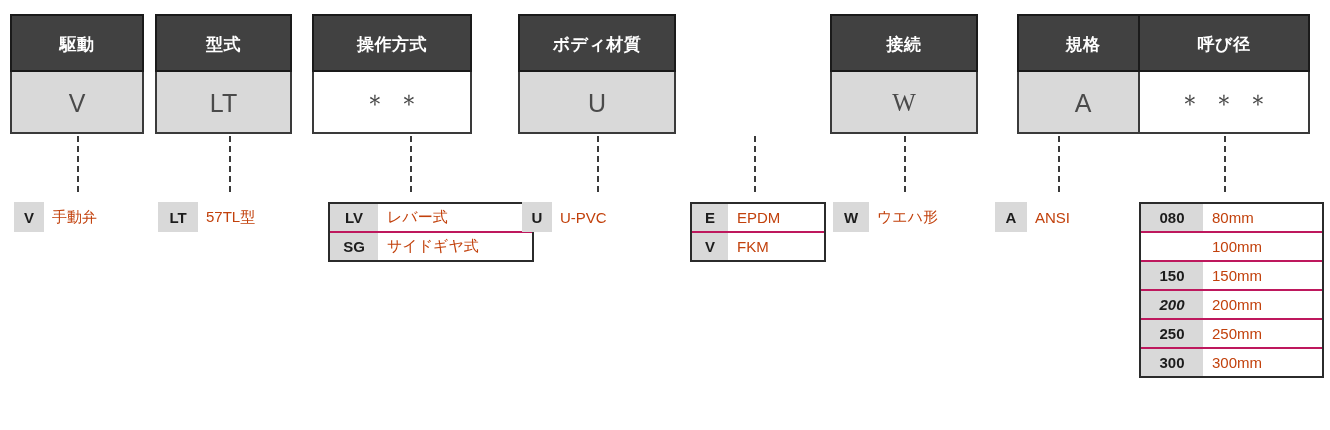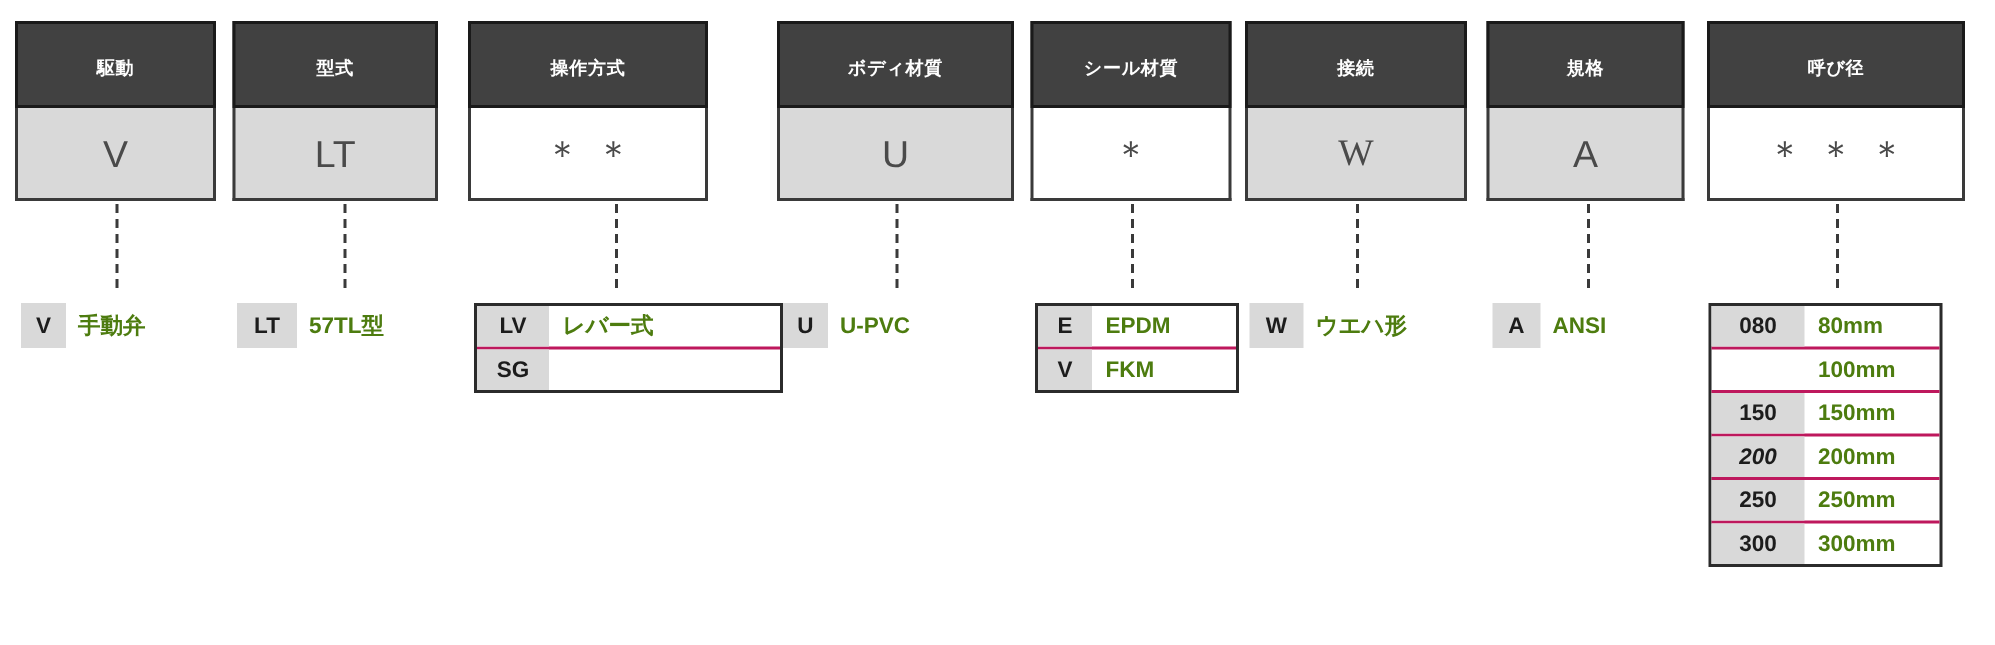--- a/index.html
+++ b/index.html
@@ -26,21 +26,21 @@
     position: absolute;
     top: 14px;
   }
   .col-header {
     background: #414141;
     color: #ffffff;
     border: 2px solid #1a1a1a;
     height: 58px;
     line-height: 58px;
     text-align: center;
-    font-size: 12px;
+    font-size: 17px;
     font-weight: bold;
     box-sizing: border-box;
     letter-spacing: 0.5px;
   }
   .col-value {
     border: 2px solid #3a3a3a;
     border-top: none;
     height: 62px;
     line-height: 62px;
     text-align: center;
@@ -82,27 +82,26 @@
     font-size: 15px;
     color: #1c1c1c;
     display: flex;
     align-items: center;
     justify-content: center;
     box-sizing: border-box;
     flex: 0 0 auto;
   }
   .legend-desc {
     font-size: 15px;
-    color: #4d7c0f;
+    color: #c2410c;
     display: flex;
     align-items: center;
     padding-left: 9px;
     white-space: nowrap;
     box-sizing: border-box;
-    font-weight: bold;
   }
   
   .legend.plain .legend-row { height: 30px; }
   .legend.plain .legend-code { width: 34px; }
   .legend.plain .legend-desc { padding-left: 8px; }
 </style>
 </head>
 <body>
 
 <div id="diagram">
@@ -126,44 +125,41 @@
       <div class="legend-row">
         <div class="legend-code" style="width: 40px;">LT</div>
         <div class="legend-desc">57TL型</div>
       </div>
     </div>
     <div class="col" style="left: 312px; width: 160px;">
       <div class="col-header">操作方式</div>
       <div class="col-value wild">＊＊</div>
     </div>
     <div class="connector" style="left: 410px;"></div>
-    <div class="legend boxed" style="left: 316px; top: 202px; width: 206px;">
+    <div class="legend boxed" style="left: 328px; top: 202px; width: 206px;">
       <div class="legend-row">
         <div class="legend-code" style="width: 48px;">LV</div>
         <div class="legend-desc">レバー式</div>
       </div>
       <div class="legend-row">
         <div class="legend-code" style="width: 48px;">SG</div>
+        <div class="legend-desc">サイドギヤ式</div>
       </div>
     </div>
     <div class="col" style="left: 518px; width: 158px;">
       <div class="col-header">ボディ材質</div>
       <div class="col-value filled">U</div>
     </div>
     <div class="connector" style="left: 597px;"></div>
     <div class="legend plain" style="left: 522px; top: 202px; width: 140px;">
       <div class="legend-row">
         <div class="legend-code" style="width: 30px;">U</div>
         <div class="legend-desc">U-PVC</div>
       </div>
     </div>
-    <div class="col" style="left: 687px; width: 134px;">
-      <div class="col-header">シール材質</div>
-      <div class="col-value wild">＊</div>
-    </div>
     <div class="connector" style="left: 754px;"></div>
     <div class="legend boxed" style="left: 690px; top: 202px; width: 136px;">
       <div class="legend-row">
         <div class="legend-code" style="width: 36px;">E</div>
         <div class="legend-desc">EPDM</div>
       </div>
       <div class="legend-row">
         <div class="legend-code" style="width: 36px;">V</div>
         <div class="legend-desc">FKM</div>
       </div>
@@ -172,37 +168,37 @@
       <div class="col-header">接続</div>
       <div class="col-value filled">W</div>
     </div>
     <div class="connector" style="left: 904px;"></div>
     <div class="legend plain" style="left: 833px; top: 202px; width: 140px;">
       <div class="legend-row">
         <div class="legend-code" style="width: 36px;">W</div>
         <div class="legend-desc">ウエハ形</div>
       </div>
     </div>
-    <div class="col" style="left: 991px; width: 132px;">
+    <div class="col" style="left: 1017px; width: 132px;">
       <div class="col-header">規格</div>
       <div class="col-value filled">A</div>
     </div>
     <div class="connector" style="left: 1058px;"></div>
     <div class="legend plain" style="left: 995px; top: 202px; width: 120px;">
       <div class="legend-row">
         <div class="legend-code" style="width: 32px;">A</div>
         <div class="legend-desc">ANSI</div>
       </div>
     </div>
     <div class="col" style="left: 1138px; width: 172px;">
       <div class="col-header">呼び径</div>
       <div class="col-value wild">＊＊＊</div>
     </div>
     <div class="connector" style="left: 1224px;"></div>
-    <div class="legend boxed" style="left: 1139px; top: 202px; width: 156px;">
+    <div class="legend boxed" style="left: 1139px; top: 202px; width: 185px;">
       <div class="legend-row">
         <div class="legend-code" style="width: 62px;">080</div>
         <div class="legend-desc">80mm</div>
       </div>
       <div class="legend-row">
         <div class="legend-code" style="width: 62px; margin-top: 35px;">100</div>
         <div class="legend-desc">100mm</div>
       </div>
       <div class="legend-row">
         <div class="legend-code" style="width: 62px;">150</div>

